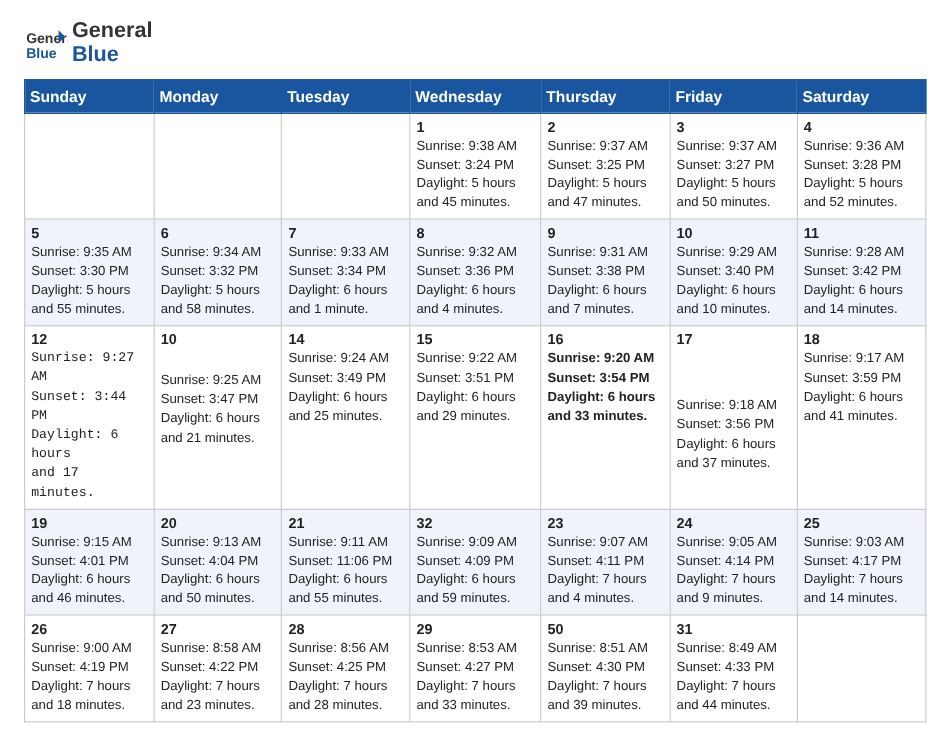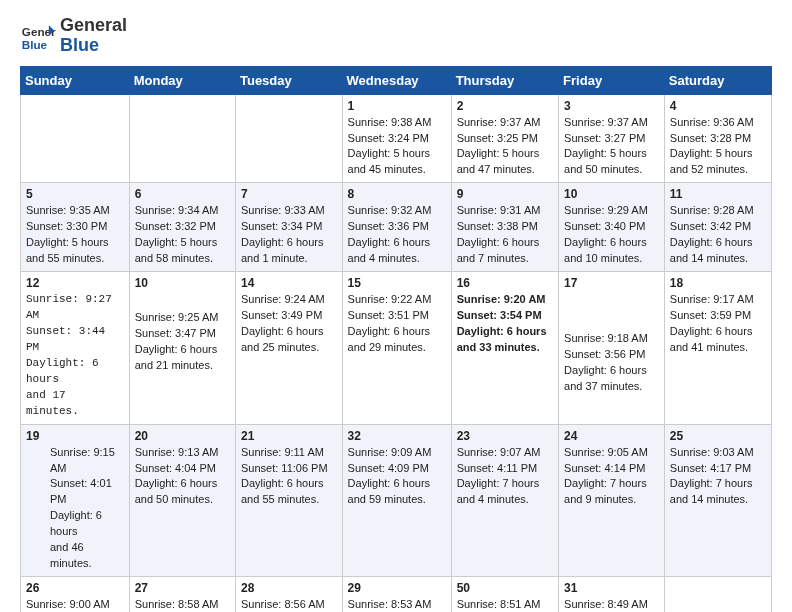--- a/index.html
+++ b/index.html
@@ -262,21 +262,21 @@
             <span class="day-num">18</span>
             <div class="day-info" style="white-space: pre-line;">Sunrise: 9:17 AM
 Sunset: 3:59 PM
 Daylight: 6 hours
 and 41 minutes.</div>
           </td>
         </tr>
         <tr>
           <td>
             <span class="day-num">19</span>
-            <div class="day-info" style="white-space: pre-line; margin-left: 24px;">Sunrise: 9:15 AM
+            <div class="day-info" style="white-space: pre-line;">Sunrise: 9:15 AM
 Sunset: 4:01 PM
 Daylight: 6 hours
 and 46 minutes.</div>
           </td>
           <td>
             <span class="day-num">20</span>
             <div class="day-info" style="white-space: pre-line;">Sunrise: 9:13 AM
 Sunset: 4:04 PM
 Daylight: 6 hours
 and 50 minutes.</div>

